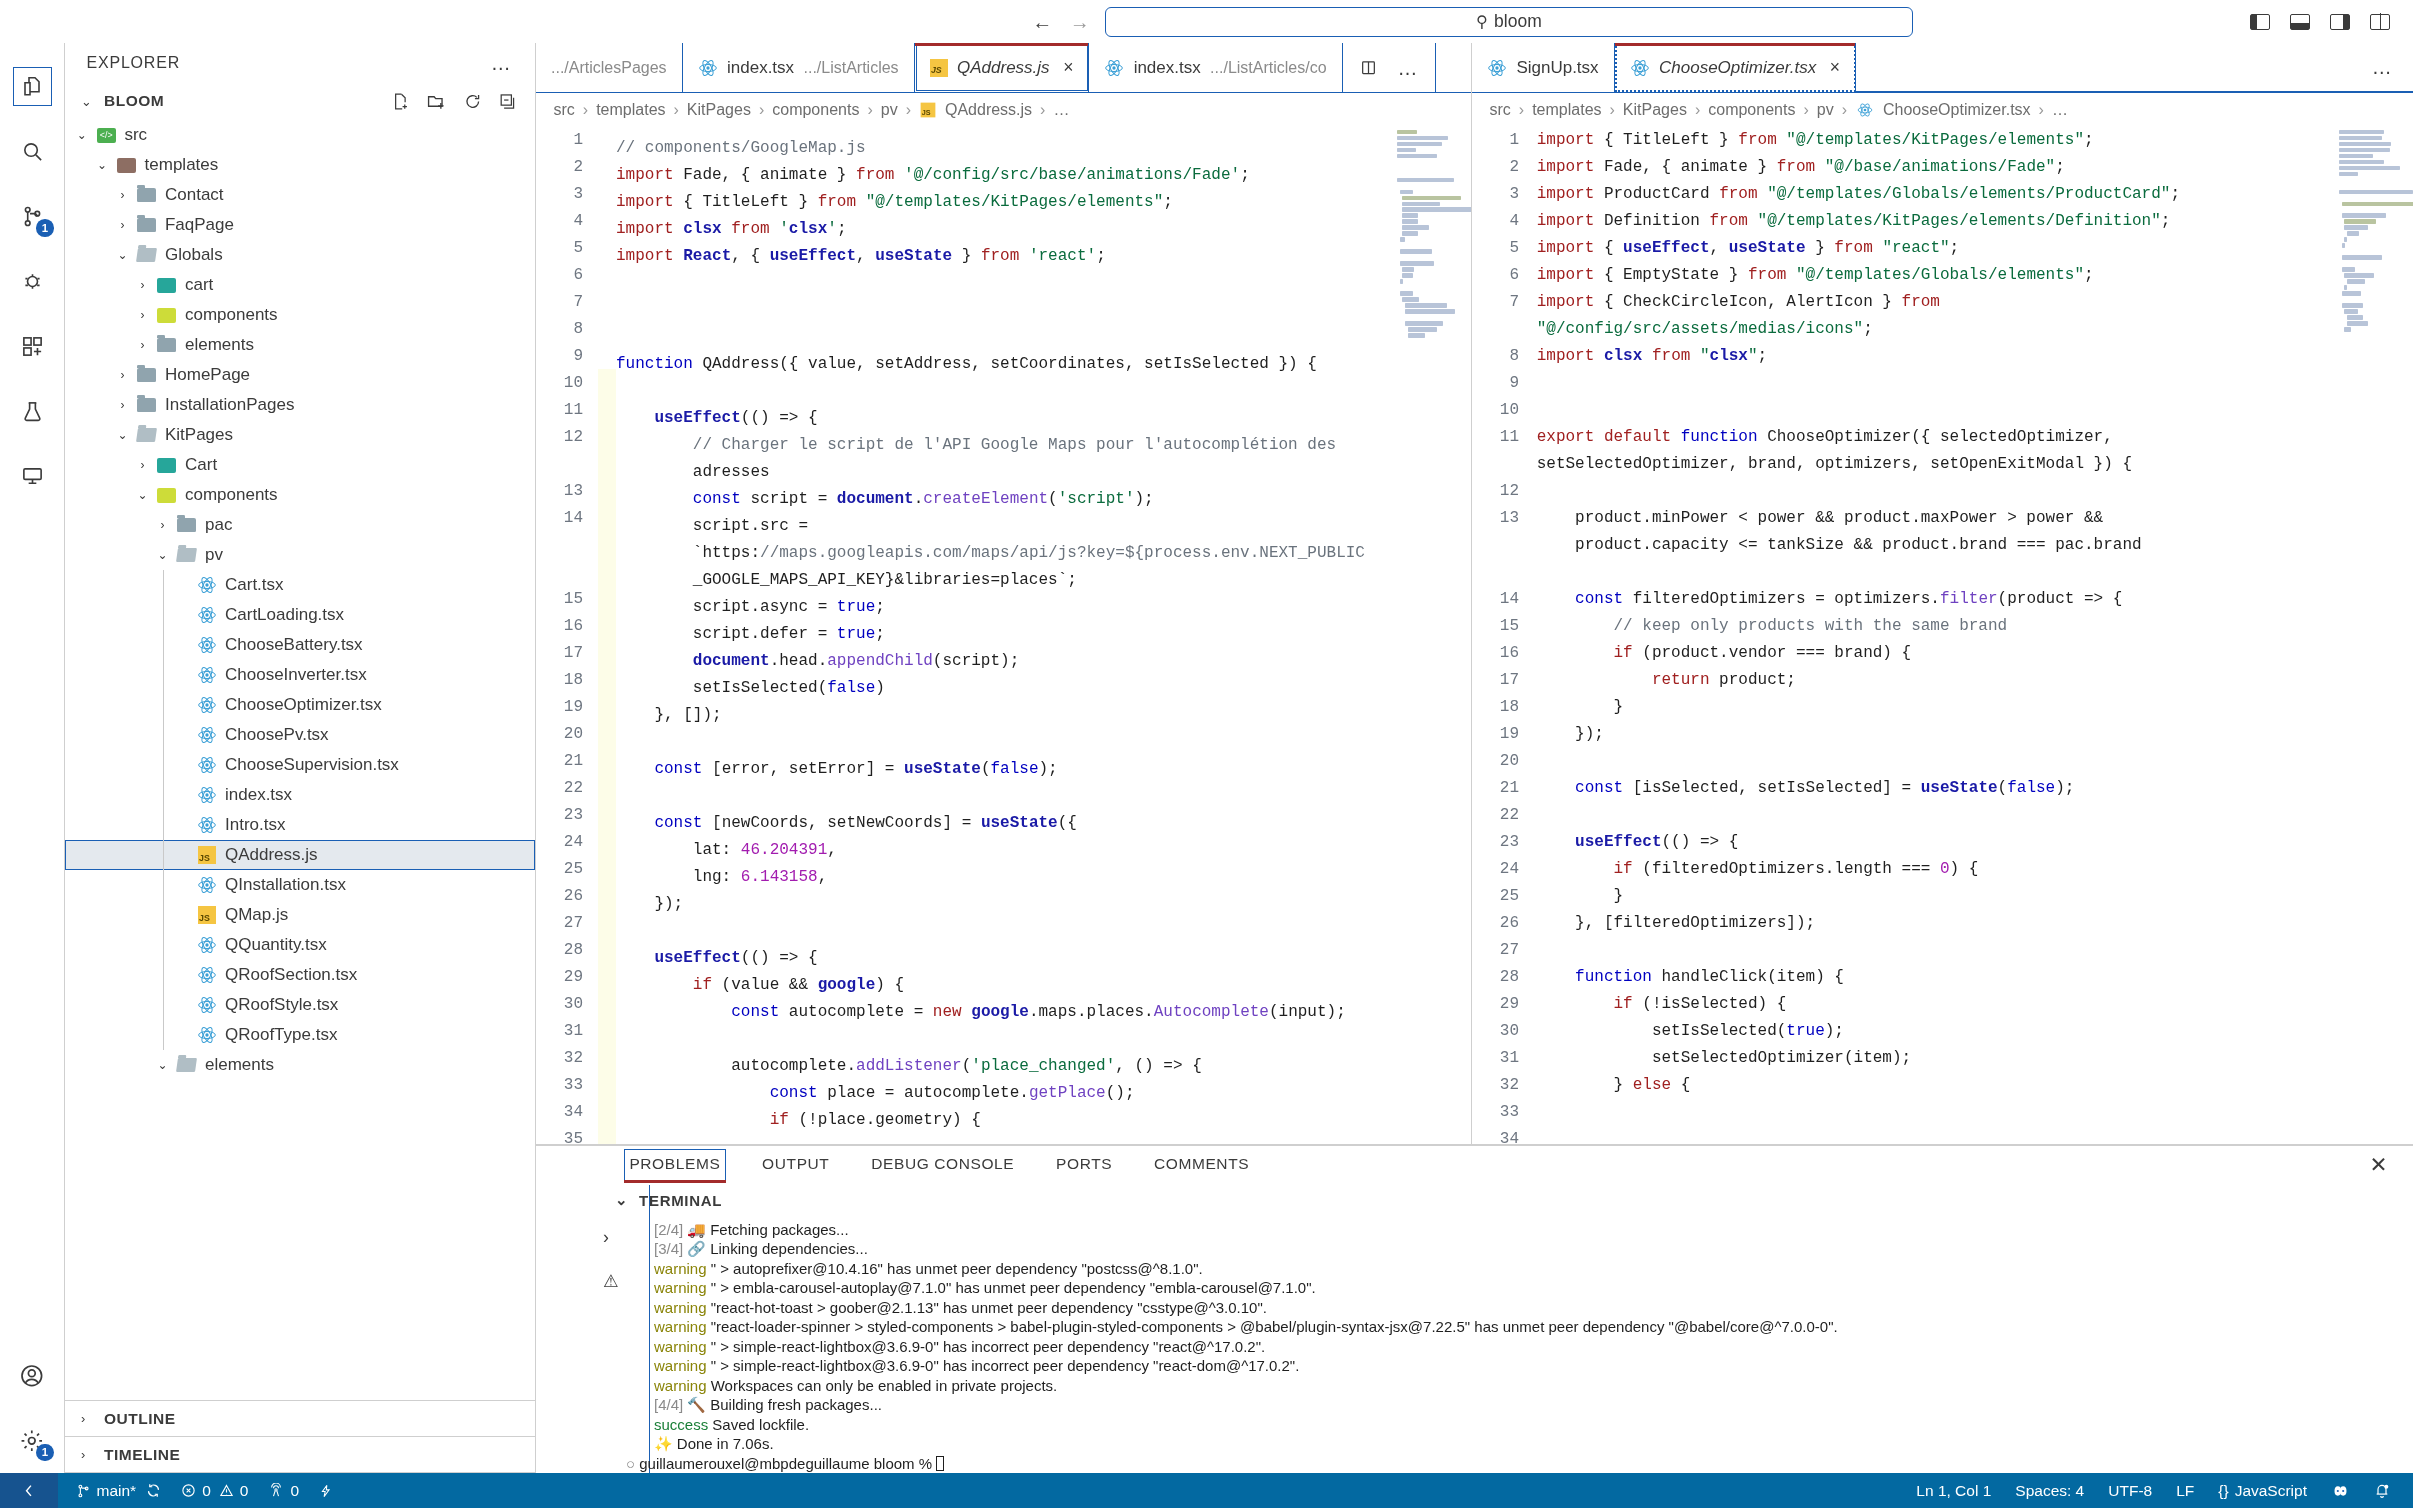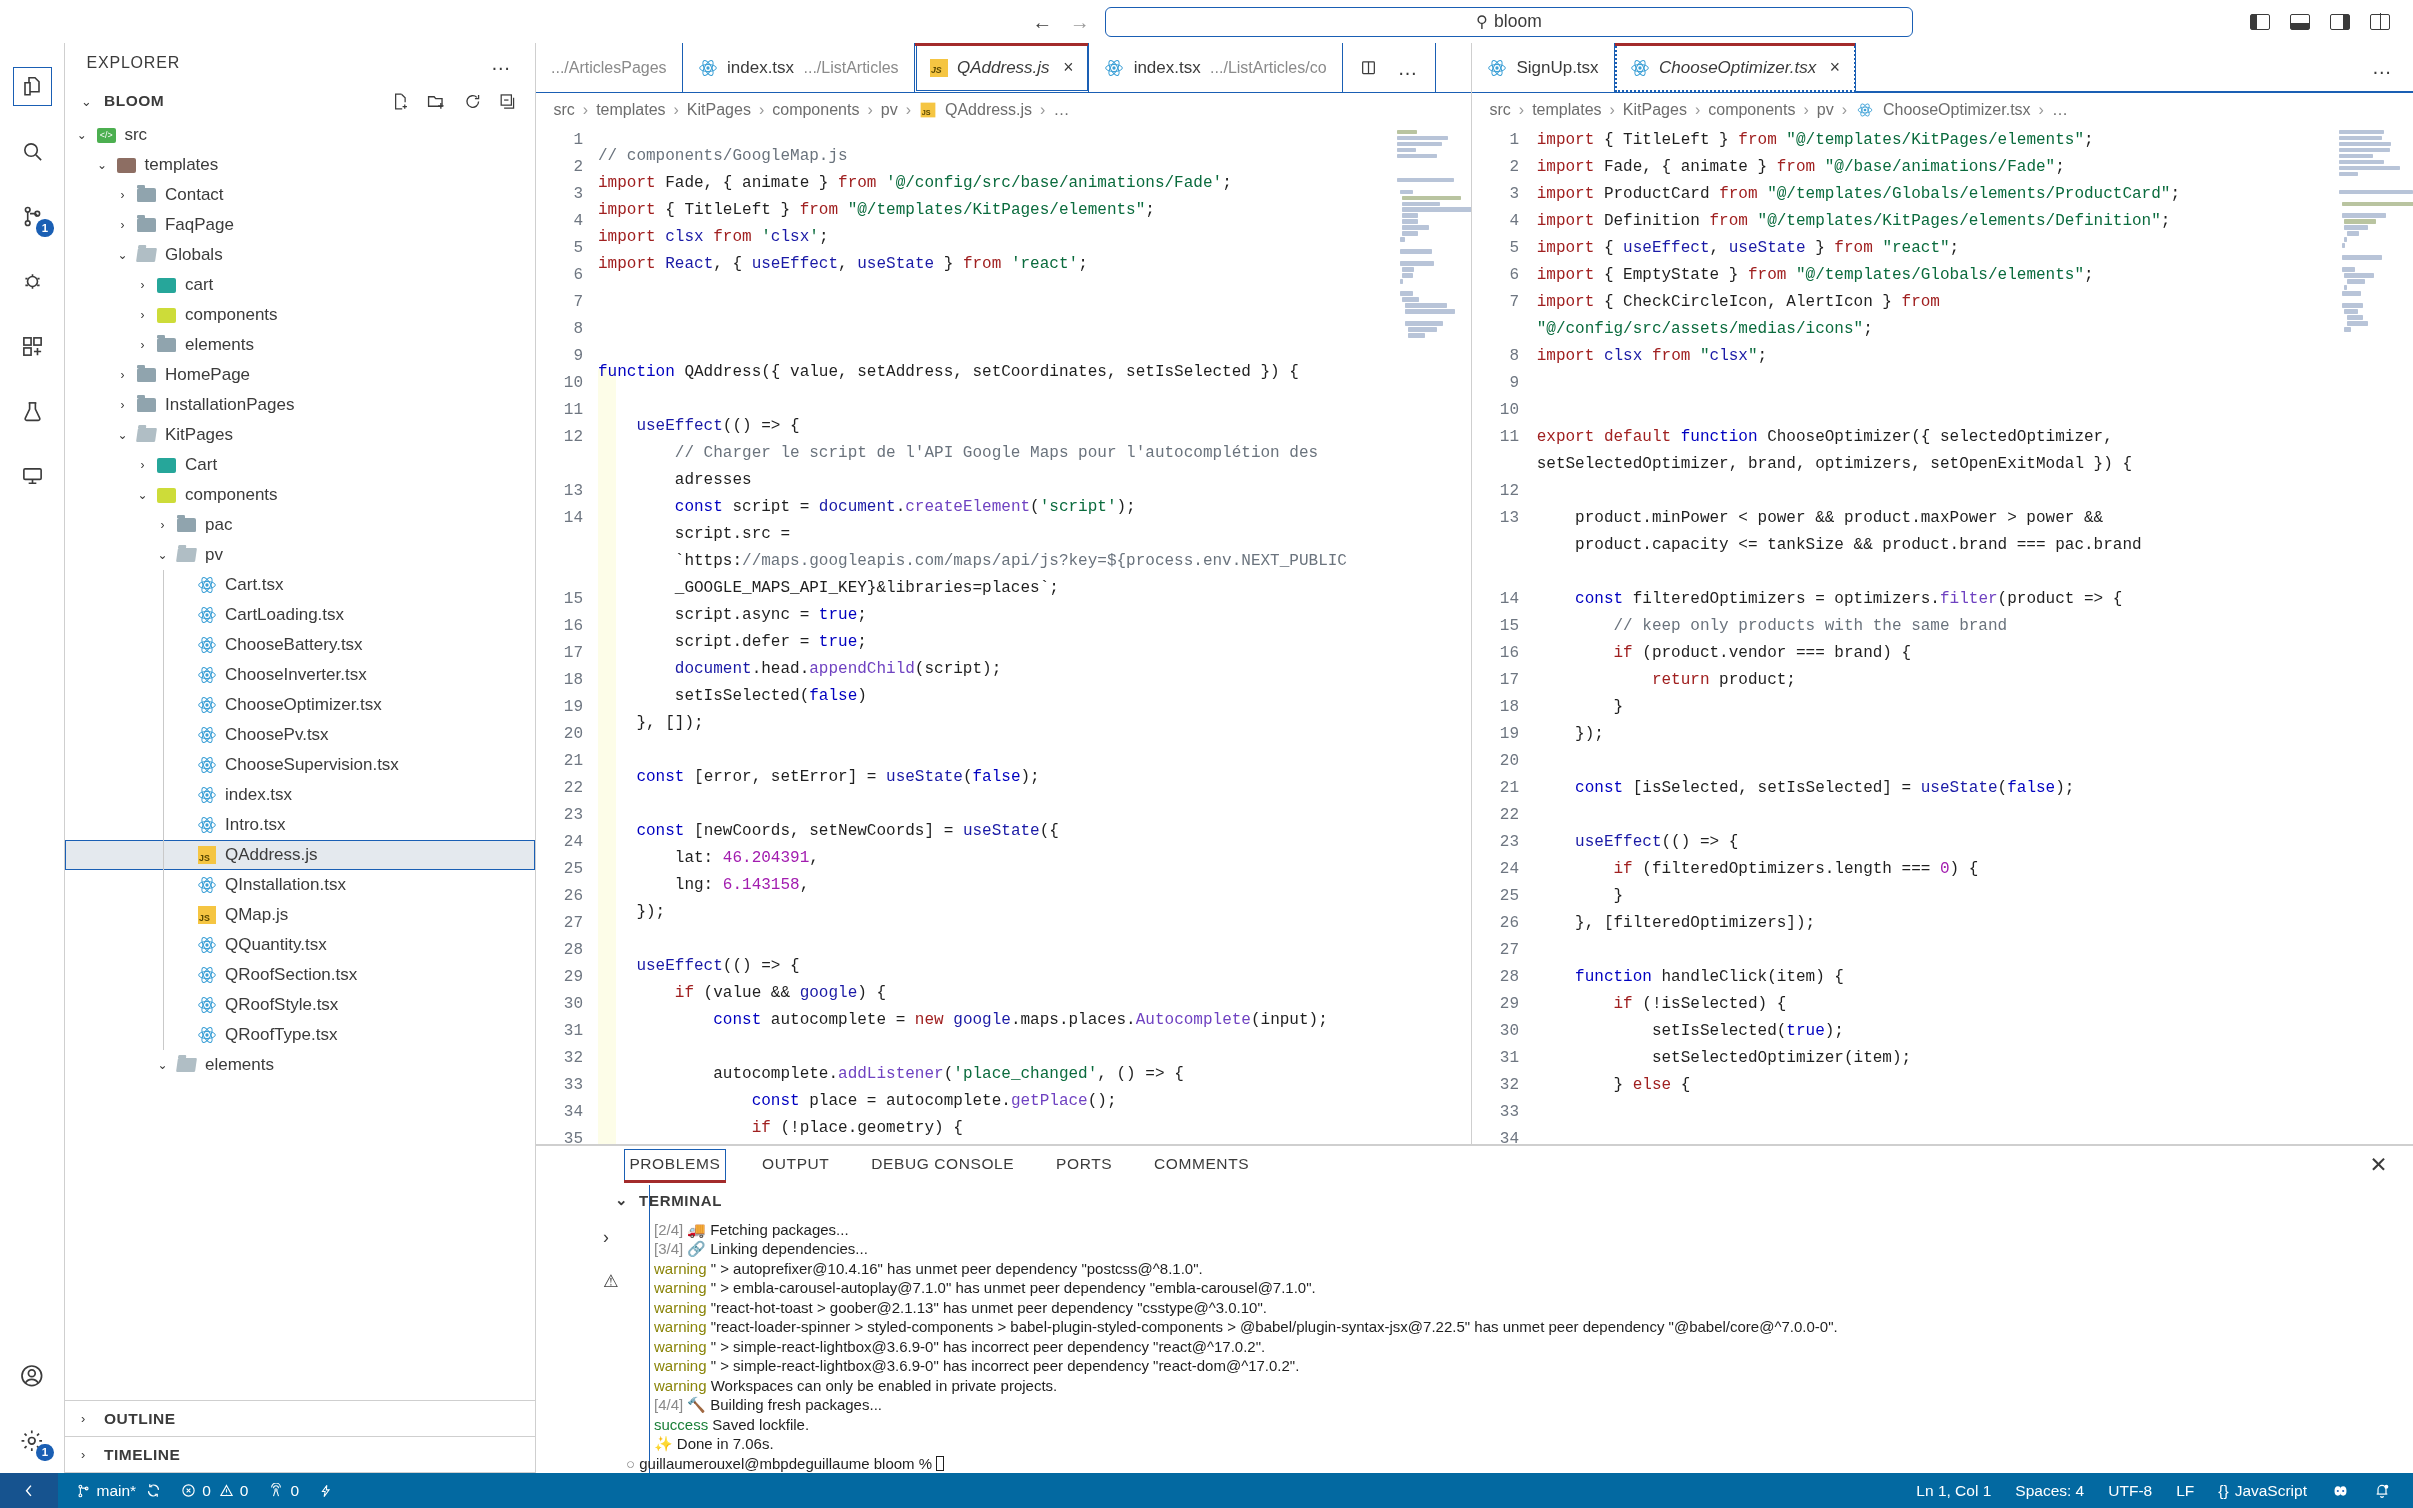--- a/index.html
+++ b/index.html
@@ -111,21 +111,21 @@
   .gutter div { height:27px; line-height:27px; font-family:"Liberation Mono", monospace; }
   .codecol { flex:1; min-width:0; position:relative; overflow:hidden; }
   .cline { height:27px; line-height:27px; font-family:"Liberation Mono", monospace; font-size:16px; white-space:pre; color:#1f1f1f; }
   .minimap { flex:0 0 74px; background:#fff; position:relative; padding-top:2.7px; overflow:hidden; }
   .mm-line { height:4.7px; margin-bottom:1.3px; border-radius:0.7px; }
   .ind-y { position:absolute; left:0; top:0; bottom:0; width:25.6px; background:#fdfde8; }
   
   .t-cmt { color:#6a737d; }
   .t-kw  { color:#a02020; }
   .t-kw2 { color:#0000c0; }
-  .t-var { color:#1a1aa6; }
+  .t-var { color:#1a1aa6;font-weight:bold; }
   .t-fn  { color:#6f42c1; }
   .t-str { color:#0a6b3d; }
   .t-num { color:#a21caf; }
 
   
   .panel { flex:0 0 323px; display:flex; flex-direction:column; background:#fff; border-top:0.7px solid #cfcfcf; }
   .panel-tabs { height:39px; display:flex; align-items:center; gap:31px; padding-left:88px; position:relative; }
   .ptab { font-size:15.5px; letter-spacing:0.6px; color:#3b3b3b; position:relative; padding:6.7px 5.4px 8px; }
   .ptab.active { outline:1.3px solid #1a5fb4; outline-offset:-1.3px; }
   .ptab.active::after { content:""; position:absolute; left:0; right:0; bottom:-1.3px; height:2.7px; background:#a32b2b; }
@@ -753,21 +753,21 @@
                 <div>29</div>
                 <div>30</div>
                 <div>31</div>
                 <div>32</div>
                 <div>33</div>
                 <div>34</div>
                 <div>35</div>
               </div>
             <div class="codecol">
               <div class="ind-y" style="left:0;width:17.5px;top:242px;bottom:0;"></div>
-              <div style="position:absolute;left:0;right:0;top:16px;padding-left:0;" id="code-left">
+              <div style="position:absolute;left:0;right:0;top:8px;padding-left:18px;" id="code-left">
                   <div class="cline"><span class="t-cmt">// components/GoogleMap.js</span></div>
                   <div class="cline"><span class="t-kw">import</span> Fade, { animate } <span class="t-kw">from</span> <span class="t-str">'@/config/src/base/animations/Fade'</span>;</div>
                   <div class="cline"><span class="t-kw">import</span> { TitleLeft } <span class="t-kw">from</span> <span class="t-str">"@/templates/KitPages/elements"</span>;</div>
                   <div class="cline"><span class="t-kw">import</span> <span class="t-var">clsx</span> <span class="t-kw">from</span> <span class="t-str">'<span class="t-var">clsx</span>'</span>;</div>
                   <div class="cline"><span class="t-kw">import</span> <span class="t-var">React</span>, { <span class="t-var">useEffect</span>, <span class="t-var">useState</span> } <span class="t-kw">from</span> <span class="t-str">'react'</span>;</div>
                   <div class="cline">&nbsp;</div>
                   <div class="cline">&nbsp;</div>
                   <div class="cline">&nbsp;</div>
                   <div class="cline"><span class="t-kw2">function</span> QAddress({ value, setAddress, setCoordinates, setIsSelected }) {</div>
                   <div class="cline">&nbsp;</div>

